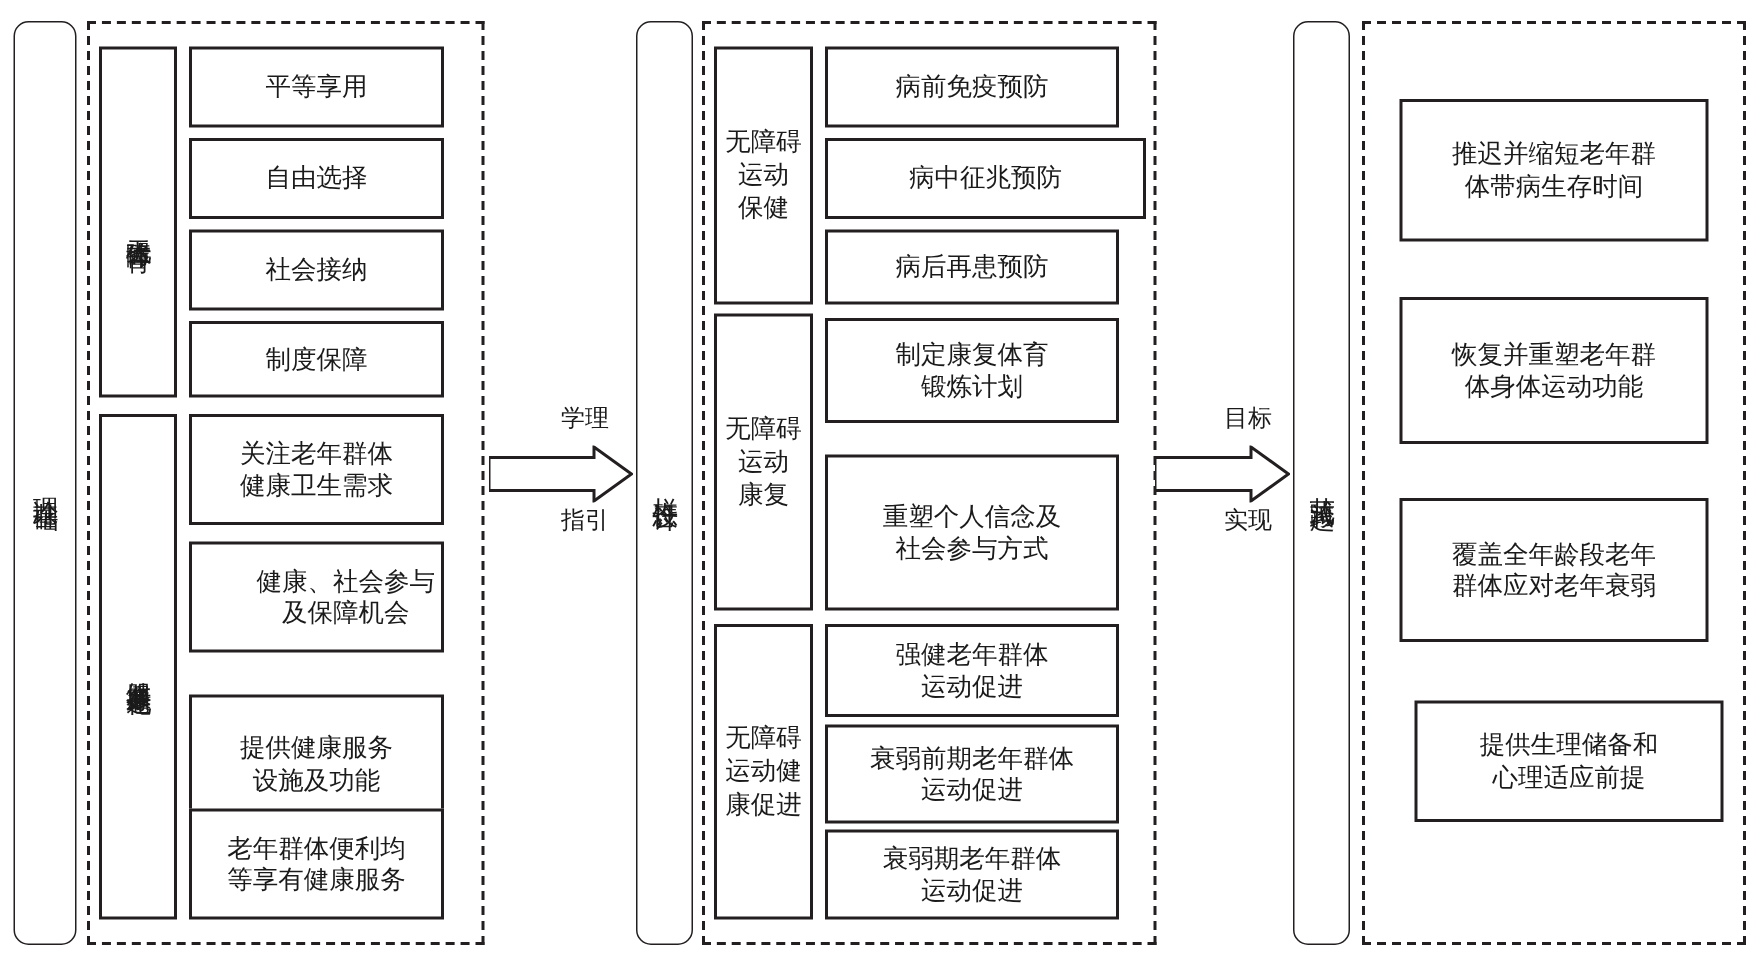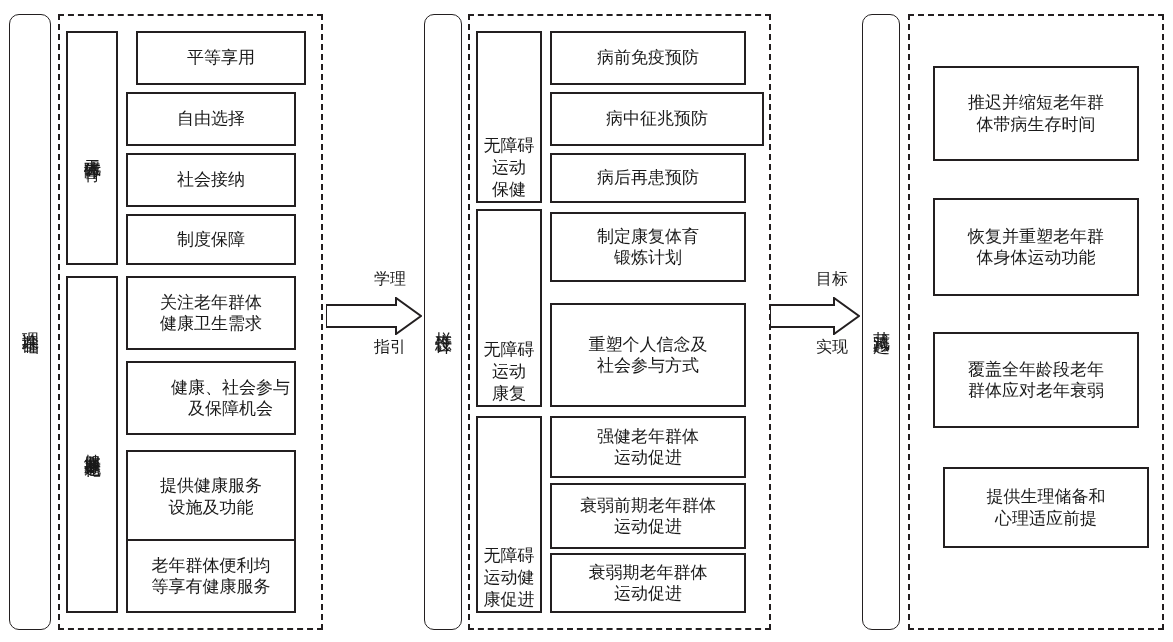--- a/index.html
+++ b/index.html
@@ -58,21 +58,21 @@
     line-height: 1.25;
     padding: 0 4px;
   }
   .item-box .txt { display: block; }
 
   
   .group-box {
     border: 2px solid #231f20;
     background: #fff;
     display: flex;
-    align-items: flex-end;
+    align-items: center;
     justify-content: center;
     text-align: center;
     font-size: 17px;
     line-height: 1.3;
   }
 
   
   .group-box-v {
     border: 2px solid #231f20;
     background: #fff;
@@ -98,21 +98,21 @@
   <div class="abs stage-pill" style="left:9px; top:14px; width:42px; height:616px;">
     <span class="vtext">理论基础</span>
   </div>
 
   <div class="abs dashed-box" style="left:58px; top:14px; width:265px; height:616px;"></div>
 
   <div class="abs group-box-v" style="left:66px; top:31px; width:52px; height:234px;">
     <span class="vtext">无障碍体育</span>
   </div>
 
-  <div class="abs item-box" style="left:126px; top:31px; width:170px; height:54px;margin-left:10px;">
+  <div class="abs item-box" style="left:126px; top:31px; width:170px; height:54px;">
     <span class="txt">平等享用</span>
   </div>
   <div class="abs item-box" style="left:126px; top:92px; width:170px; height:54px;">
     <span class="txt">自由选择</span>
   </div>
   <div class="abs item-box" style="left:126px; top:153px; width:170px; height:54px;">
     <span class="txt">社会接纳</span>
   </div>
   <div class="abs item-box" style="left:126px; top:214px; width:170px; height:51px;">
     <span class="txt">制度保障</span>
@@ -121,21 +121,21 @@
   <div class="abs group-box-v" style="left:66px; top:276px; width:52px; height:337px;">
     <span class="vtext">健康服务适老化</span>
   </div>
 
   <div class="abs item-box" style="left:126px; top:276px; width:170px; height:74px;">
     <span class="txt multiline">关注老年群体<br>健康卫生需求</span>
   </div>
   <div class="abs item-box" style="left:126px; top:361px; width:170px; height:74px;justify-content:flex-end;">
     <span class="txt multiline">健康、社会参与<br>及保障机会</span>
   </div>
-  <div class="abs item-box" style="left:126px; top:450px; width:170px; height:93px;">
+  <div class="abs item-box" style="left:126px; top:463px; width:170px; height:93px;">
     <span class="txt multiline">提供健康服务<br>设施及功能</span>
   </div>
   <div class="abs item-box" style="left:126px; top:539px; width:170px; height:74px;">
     <span class="txt multiline">老年群体便利均<br>等享有健康服务</span>
   </div>
 
   <div class="abs arrow-wrap" style="left:326px; top:297px; width:96px; height:38px;">
     <svg width="96" height="38" viewBox="0 0 96 38">
       <path d="M0 8 L70 8 L70 1 L95 19 L70 37 L70 30 L0 30 Z" fill="#ffffff" stroke="#231f20" stroke-width="2" stroke-linejoin="miter"></path>
     </svg>

